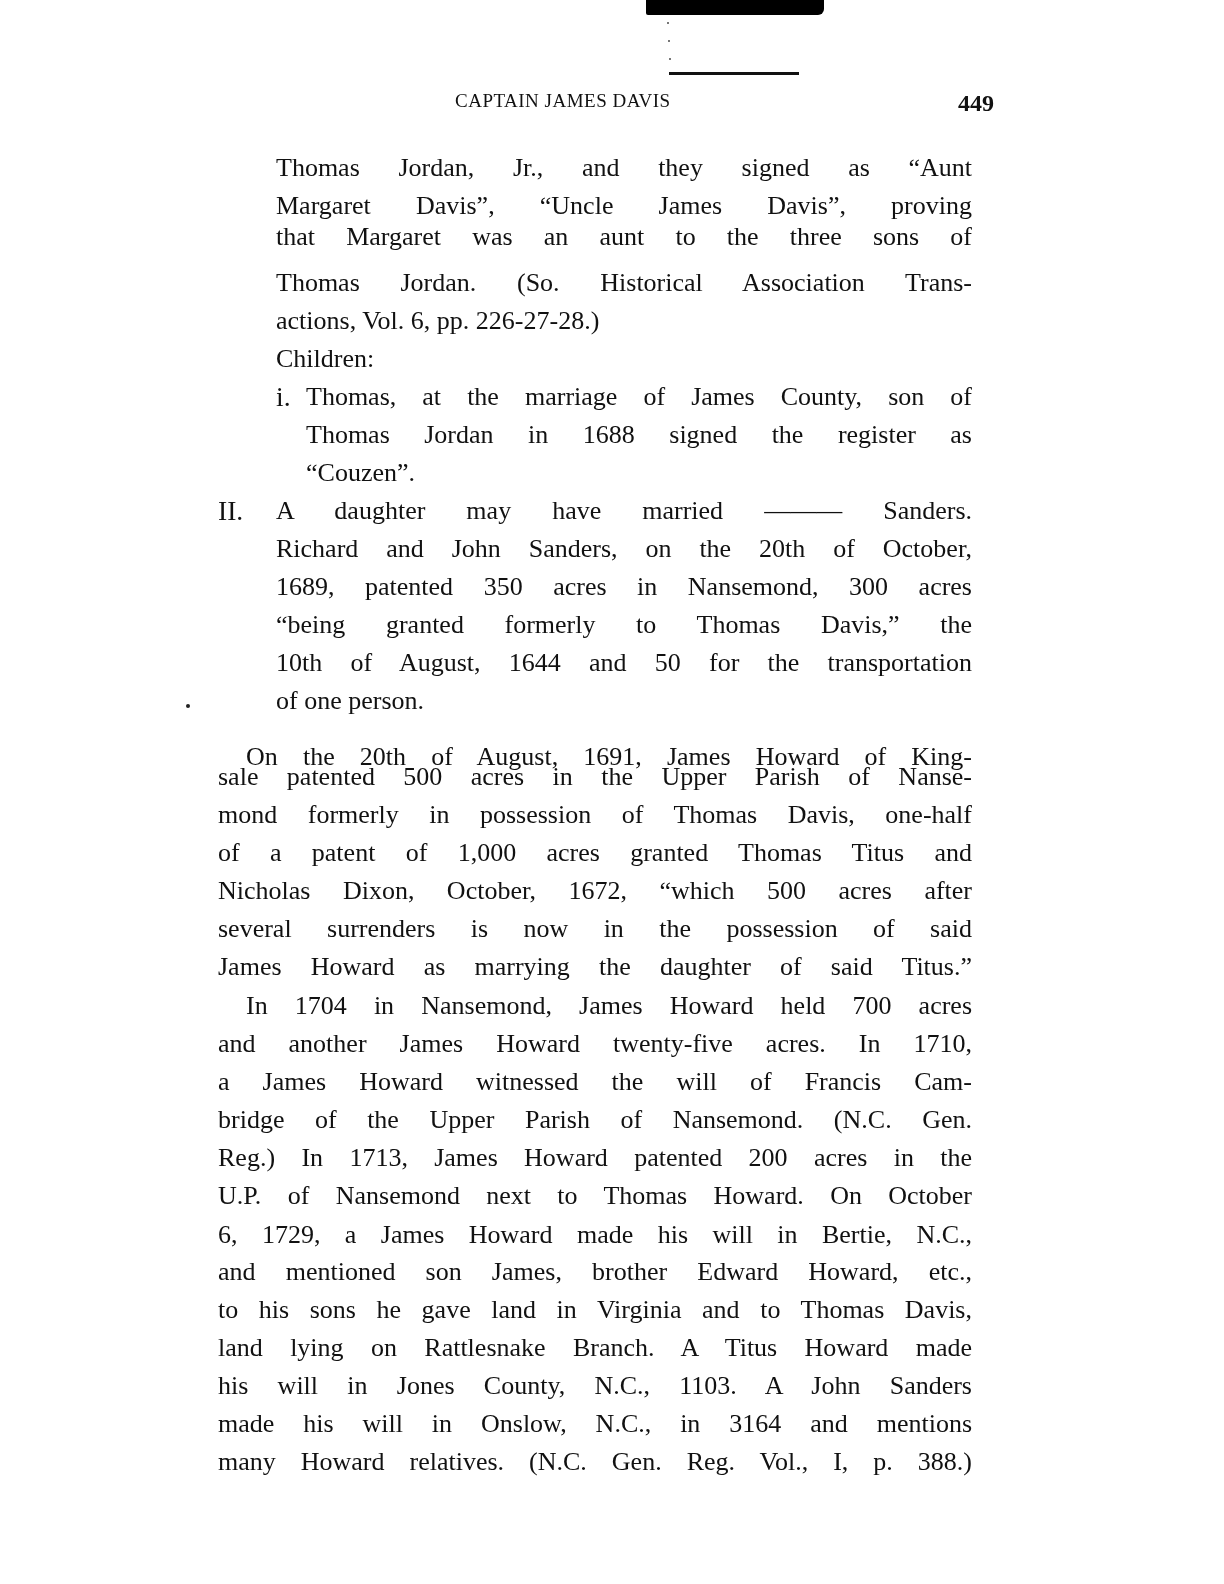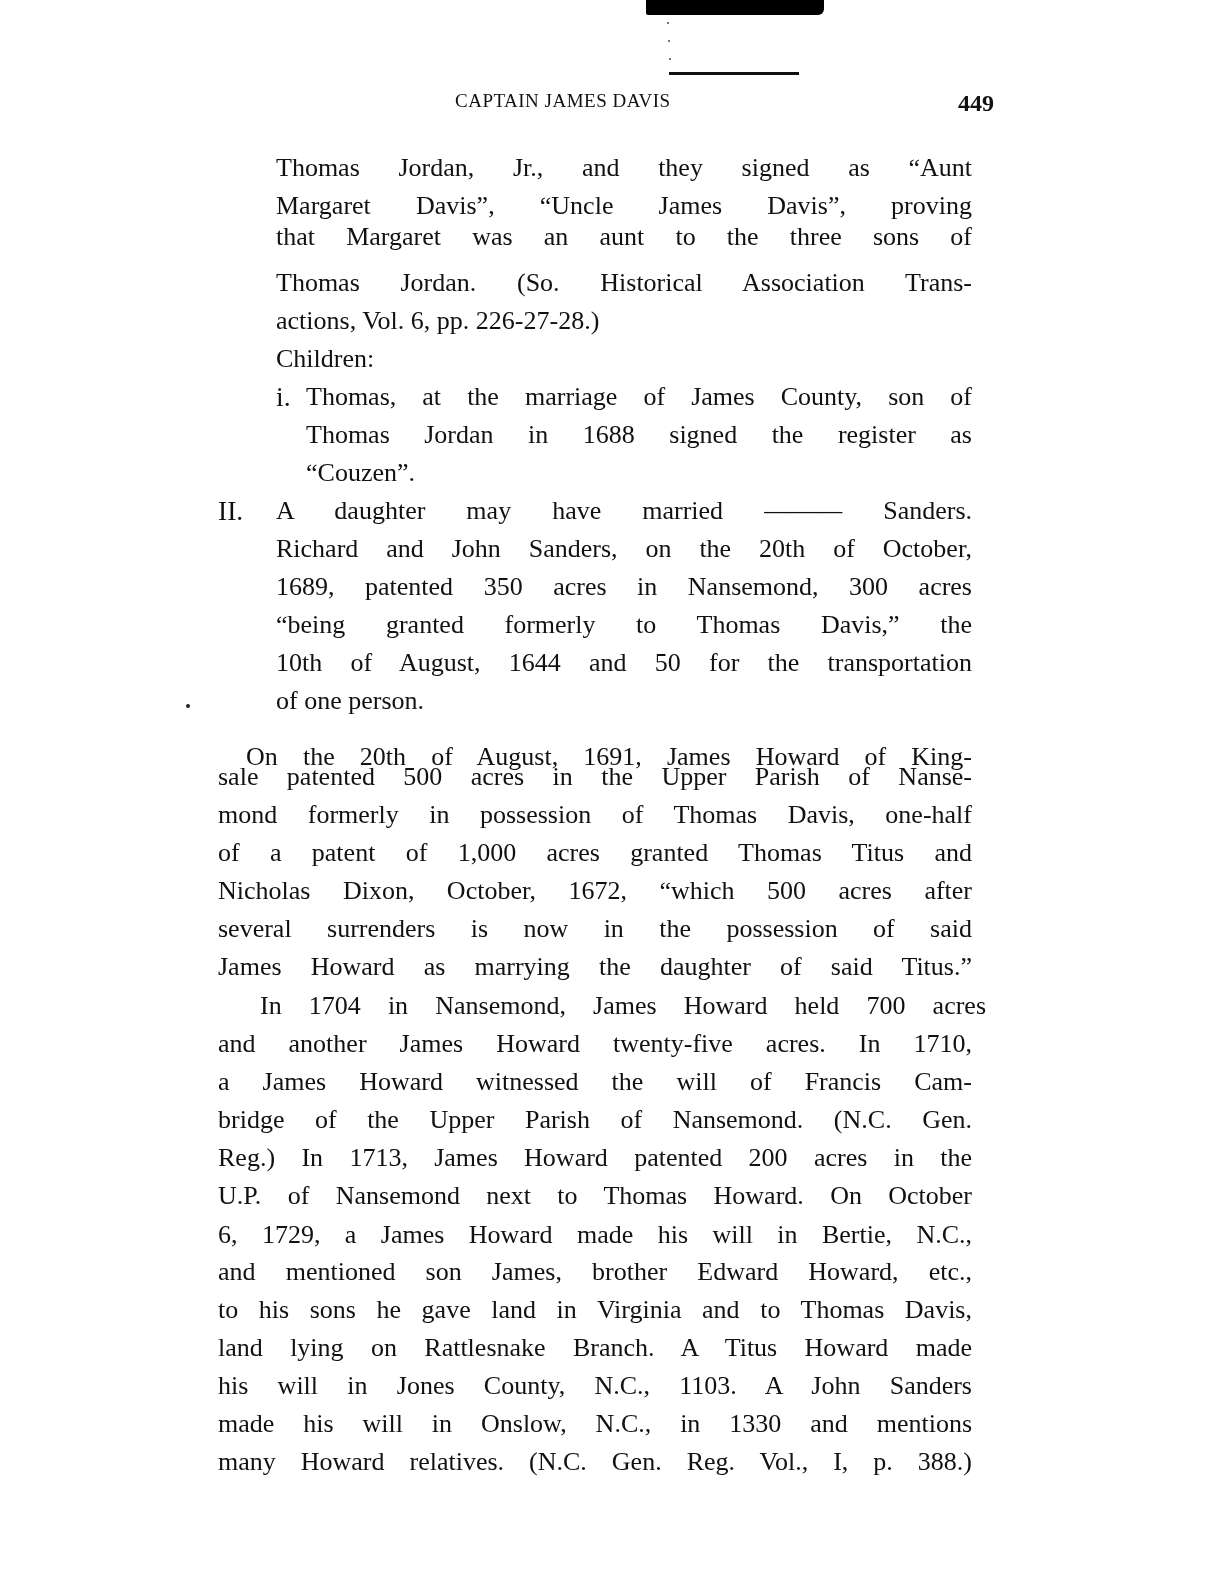--- a/index.html
+++ b/index.html
@@ -56,25 +56,25 @@
 <div class="bullet-dot"></div>
 
 <div class="line" style="left:246px;width:726px;top:740px">On the 20th of August, 1691, James Howard of King-</div>
 <div class="line w-full" style="top:760px">sale patented 500 acres in the Upper Parish of Nanse-</div>
 <div class="line w-full" style="top:798px">mond formerly in possession of Thomas Davis, one-half</div>
 <div class="line w-full" style="top:836px">of a patent of 1,000 acres granted Thomas Titus and</div>
 <div class="line w-full" style="top:874px">Nicholas Dixon, October, 1672, “which 500 acres after</div>
 <div class="line w-full" style="top:912px">several surrenders is now in the possession of said</div>
 <div class="line w-full" style="top:950px">James Howard as marrying the daughter of said Titus.”</div>
 
-<div class="line" style="left:260px;width:726px;top:989px">In 1704 in Nansemond, James Howard held 700 acres</div>
+<div class="line" style="left:246px;width:726px;top:989px">In 1704 in Nansemond, James Howard held 700 acres</div>
 <div class="line w-full" style="top:1027px">and another James Howard twenty-five acres. In 1710,</div>
 <div class="line w-full" style="top:1065px">a James Howard witnessed the will of Francis Cam-</div>
 <div class="line w-full" style="top:1103px">bridge of the Upper Parish of Nansemond. (N.C. Gen.</div>
 <div class="line w-full" style="top:1141px">Reg.) In 1713, James Howard patented 200 acres in the</div>
 <div class="line w-full" style="top:1179px">U.P. of Nansemond next to Thomas Howard. On October</div>
 <div class="line w-full" style="top:1218px">6, 1729, a James Howard made his will in Bertie, N.C.,</div>
 <div class="line w-full" style="top:1255px">and mentioned son James, brother Edward Howard, etc.,</div>
 <div class="line w-full" style="top:1293px">to his sons he gave land in Virginia and to Thomas Davis,</div>
 <div class="line w-full" style="top:1331px">land lying on Rattlesnake Branch. A Titus Howard made</div>
 <div class="line w-full" style="top:1369px">his will in Jones County, N.C., 1103. A John Sanders</div>
-<div class="line w-full" style="top:1407px">made his will in Onslow, N.C., in 1330 and mentions</div>
+<div class="line w-full" style="top:1407px">made his will in Onslow, N.C., in 3164 and mentions</div>
 <div class="line w-full" style="top:1445px">many Howard relatives. (N.C. Gen. Reg. Vol., I, p. 388.)</div>
 
 </body></html>

